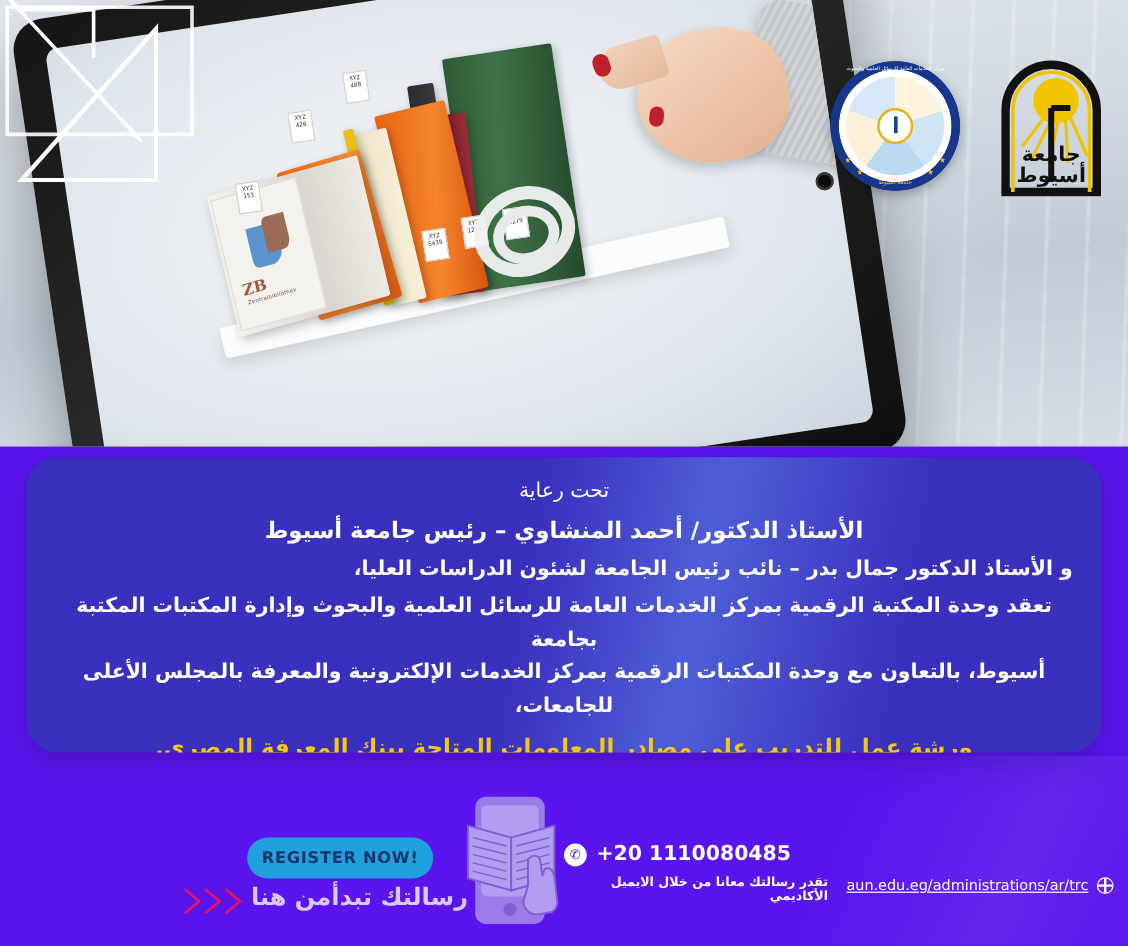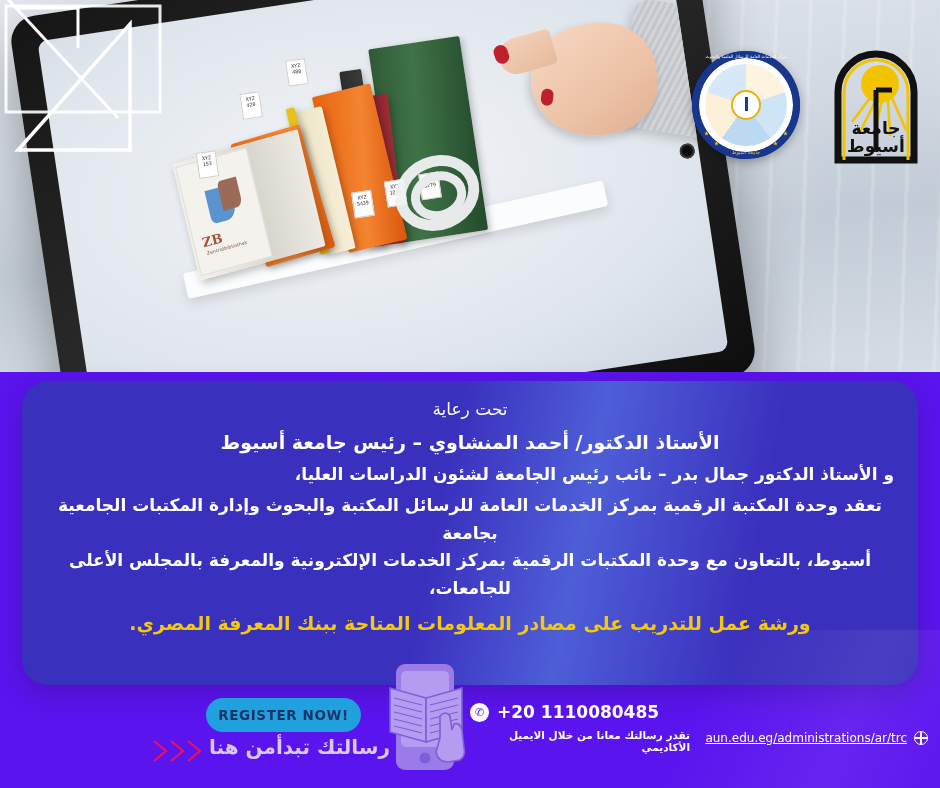--- a/index.html
+++ b/index.html
@@ -77,21 +77,21 @@
   .logo-circle .hub i { position:absolute; left:50%; top:5px; width:3px; height:14px; margin-left:-1.5px; background:#1d3f8f; }
   .logo-circle .arc { position:absolute; inset:0; border-radius:50%;
     box-shadow: inset 0 0 0 7px #17368c; }
   .logo-circle .txt { position:absolute; left:0; right:0; top:3px; text-align:center; font-size:4.2px; color:#fff; letter-spacing:.2px; }
   .logo-circle .txtb { position:absolute; left:0; right:0; bottom:4px; text-align:center; font-size:5px; color:#f5c518; }
   .logo-star { position:absolute; width:5px; height:5px; background:#f5c518;
     clip-path:polygon(50% 0,61% 35%,98% 35%,68% 57%,79% 91%,50% 70%,21% 91%,32% 57%,2% 35%,39% 35%); }
   .logo-aun { position:relative; width:92px; height:118px; }
 
   
-  .card { position:absolute; left:22px; top:381px; width:896px; height:304px;
+  .card { position:absolute; left:22px; top:381px; width:896px; height:246px;
     background:#3A30BE; border-radius:26px; overflow:hidden;
     box-shadow:0 8px 28px rgba(0,0,0,.18); }
   .card .streak { position:absolute; left:46%; top:-40%; width:320px; height:190%;
     background:linear-gradient(90deg, rgba(86,120,225,0) 0%, rgba(94,132,236,.55) 45%, rgba(86,120,225,0) 100%);
     transform:rotate(11deg); }
   .card-inner { position:relative; z-index:2; padding:16px 24px 0; text-align:center; direction:rtl; }
   .l-sponsor { font-size:17px; color:#fff; line-height:1.5; margin-bottom:5px; }
   .l-name { font-size:19px; font-weight:bold; color:#fff; line-height:1.55; margin-bottom:4px; }
   .l-name2 { font-size:17px; font-weight:bold; color:#fff; line-height:1.55; margin-bottom:5px;text-align:right; }
   .l-body { font-size:17px; color:#fff; line-height:1.62; font-weight:600; }
@@ -224,21 +224,21 @@
       </svg>
     </div>
   </div>
 
   <div class="card">
     <div class="streak"></div>
     <div class="card-inner">
       <div class="l-sponsor">تحت رعاية</div>
       <div class="l-name">الأستاذ الدكتور/ أحمد المنشاوي – رئيس جامعة أسيوط</div>
       <div class="l-name2">و الأستاذ الدكتور جمال بدر – نائب رئيس الجامعة لشئون الدراسات العليا،</div>
-      <div class="l-body">تعقد وحدة المكتبة الرقمية بمركز الخدمات العامة للرسائل المكتبة والبحوث وإدارة المكتبات الجامعية بجامعة</div>
+      <div class="l-body">تعقد وحدة المكتبة الرقمية بمركز الخدمات العامة للرسائل العلمية والبحوث وإدارة المكتبات المكتبة بجامعة</div>
       <div class="l-body">أسيوط، بالتعاون مع وحدة المكتبات الرقمية بمركز الخدمات الإلكترونية والمعرفة بالمجلس الأعلى للجامعات،</div>
       <div class="l-yellow">ورشة عمل للتدريب على مصادر المعلومات المتاحة ببنك المعرفة المصري.</div>
     </div>
   </div>
 
   <div class="footer">
     <div class="band"></div>
   </div>
 
   <div class="btn-reg">REGISTER NOW!</div>

